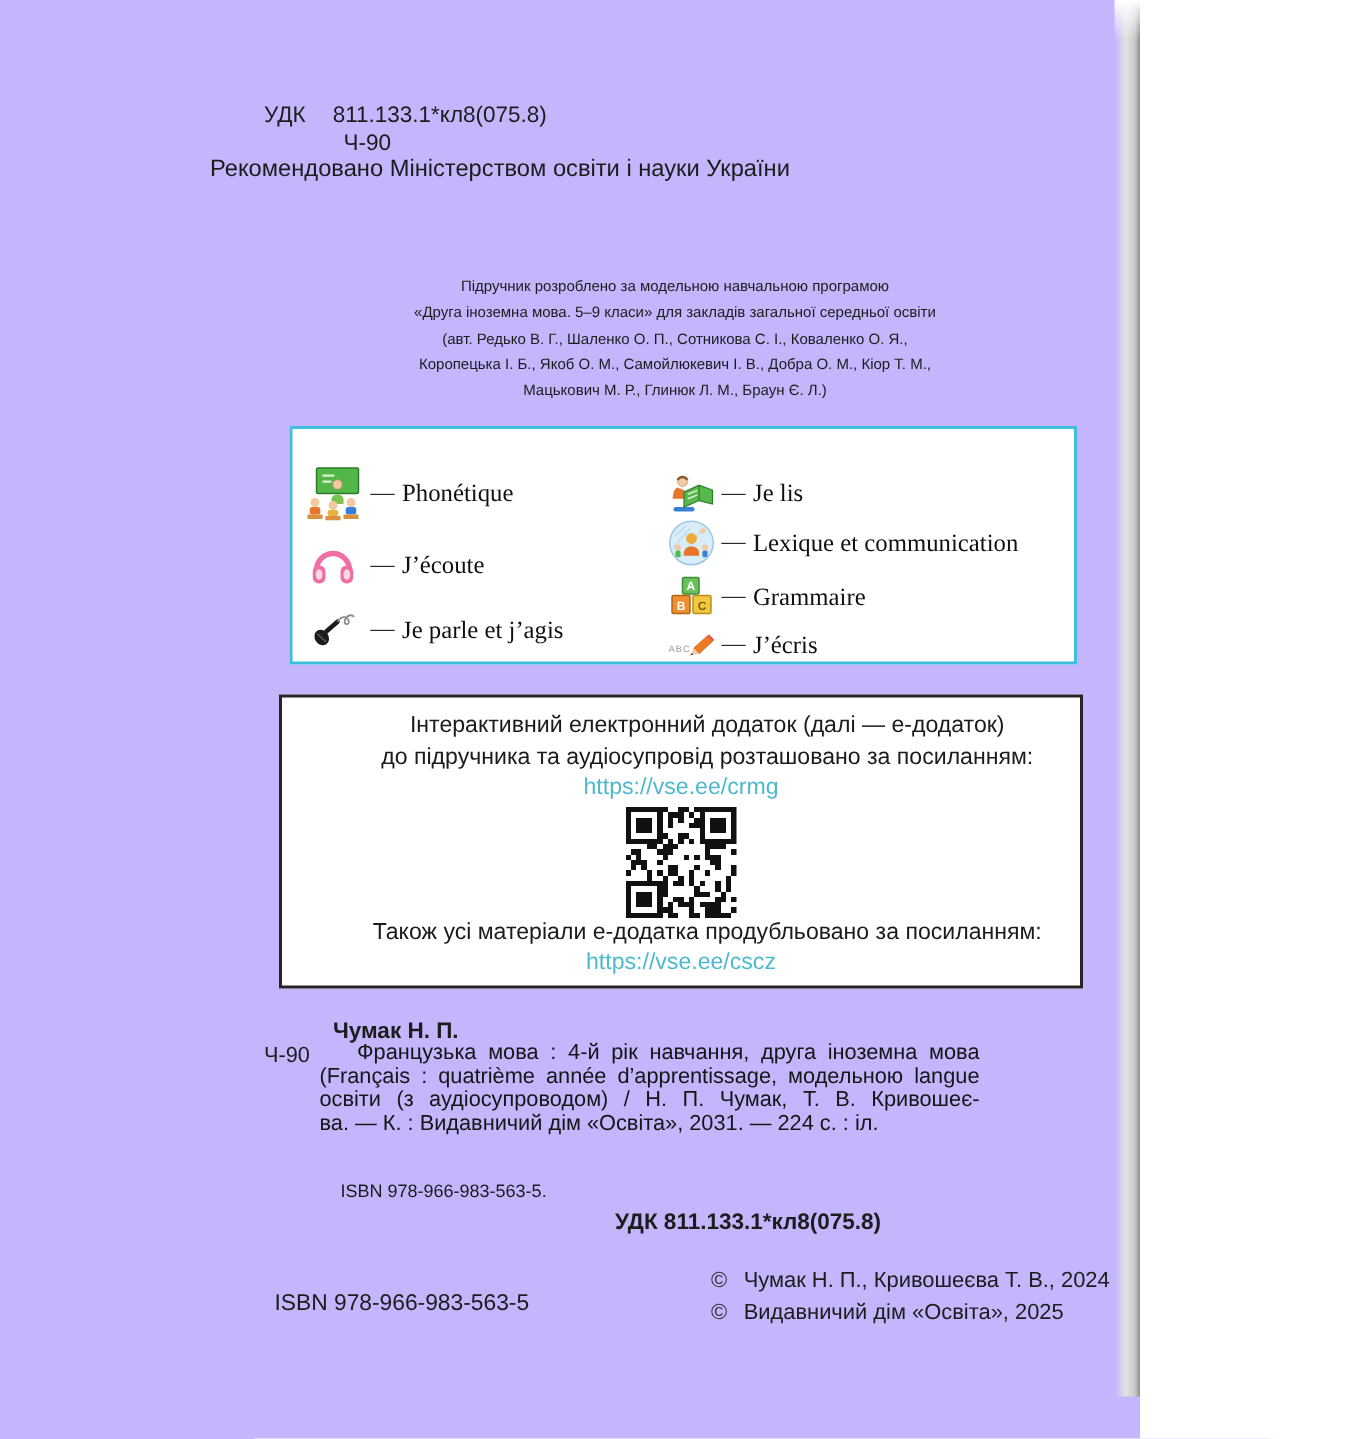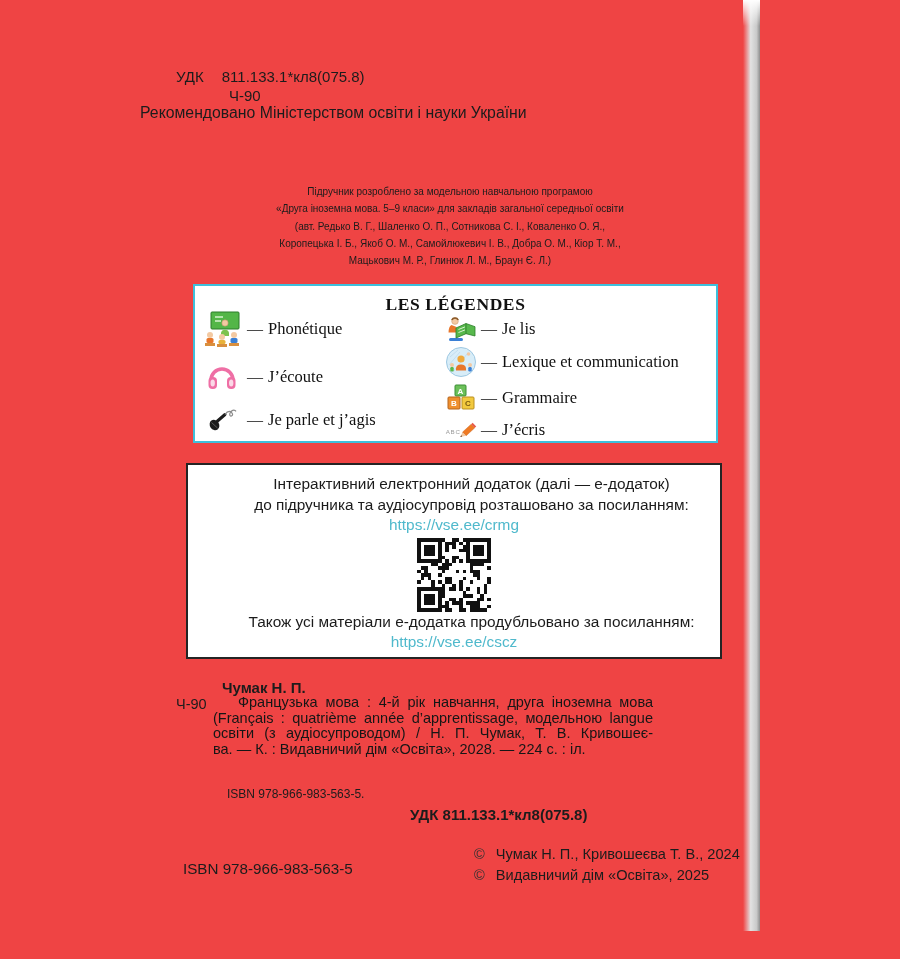--- a/index.html
+++ b/index.html
@@ -1,16 +1,16 @@
 <!DOCTYPE html>
 <html><head>
 <meta charset="utf-8">
 <style>
   html,body{margin:0;padding:0;background:#ffffff;}
-  .page{position:relative;width:900px;height:959px;background:#ef4444;overflow:hidden;
+  .page{position:relative;width:760px;height:959px;background:#c4b5fd;overflow:hidden;
         font-family:"Liberation Sans",sans-serif;color:#1c1c1c;}
   
   .edge{position:absolute;left:743px;top:0;width:17px;height:931px;
         background:linear-gradient(to right,rgba(255,255,255,0),#e2e2e2 45%,#c9c9c9 80%,#979797 97%,#8f8f8f 100%);}
   .edge:before{content:"";position:absolute;left:0;top:0;width:100%;height:26px;
         background:linear-gradient(to bottom,#ffffff,rgba(255,255,255,0));}
 
   .abs{position:absolute;}
 
   
@@ -76,21 +76,20 @@
 
   <div class="abs program">
       <div>Підручник розроблено за модельною навчальною програмою</div>
       <div>«Друга іноземна мова. 5–9 класи» для закладів загальної середньої освіти</div>
       <div>(авт. Редько В. Г., Шаленко О. П., Сотникова С. І., Коваленко О. Я.,</div>
       <div>Коропецька І. Б., Якоб О. М., Самойлюкевич І. В., Добра О. М., Кіор Т. М.,</div>
       <div>Мацькович М. Р., Глинюк Л. М., Браун Є. Л.)</div>
     </div>
 
   <div class="abs legend">
-    <div class="ltitle">LES LÉGENDES</div>
 
     <div class="lrow lrow-l" style="left:6px;top:22px;">
       <span class="licon licon-l">
         <svg width="38" height="36" viewBox="0 0 38 36">
           <rect x="8" y="1" width="28" height="17" rx="1" fill="#53b648" stroke="#2c7d2a"></rect>
           <path d="M12 6h8M12 10h6" stroke="#d9f2d0" stroke-width="1.5" fill="none"></path>
           <circle cx="22" cy="12" r="3.2" fill="#f3c9a2" stroke="#b98a5e" stroke-width=".5"></circle>
           <path d="M18 22c0-4.5 8-4.5 8 0v3h-8z" fill="#7cc24f"></path>
           <circle cx="7" cy="24" r="3" fill="#f3c9a2"></circle>
           <rect x="3.5" y="27" width="7" height="5" rx="1.5" fill="#e8762a"></rect>
@@ -422,21 +421,21 @@
     <div class="t">Також усі матеріали е-додатка продубльовано за посиланням:</div>
     <div class="elink">https://vse.ee/cscz</div>
   </div>
 
   <div class="abs author">Чумак Н. П.</div>
   <div class="abs code-bib">Ч-90</div>
   <div class="abs bib">
       <div>Французька мова : 4-й рік навчання, друга іноземна мова</div>
       <div>(Français : quatrième année d’apprentissage, модельною langue</div>
       <div>освіти (з аудіосупроводом) / Н. П. Чумак, Т. В. Кривошеє-</div>
-      <div>ва. — К. : Видавничий дім «Освіта», 2028. — 224 с. : іл.</div>
+      <div>ва. — К. : Видавничий дім «Освіта», 2031. — 224 с. : іл.</div>
     </div>
   <div class="abs isbn-dot">ISBN 978-966-983-563-5.</div>
   <div class="abs udk-bottom">УДК 811.133.1*кл8(075.8)</div>
 
   <div class="abs isbn-bottom">ISBN 978-966-983-563-5</div>
   <div class="abs cop cop1">
     <span class="copsym">©</span>
     <span>Чумак Н. П., Кривошеєва Т. В., 2024</span>
   </div>
   <div class="abs cop cop2">

